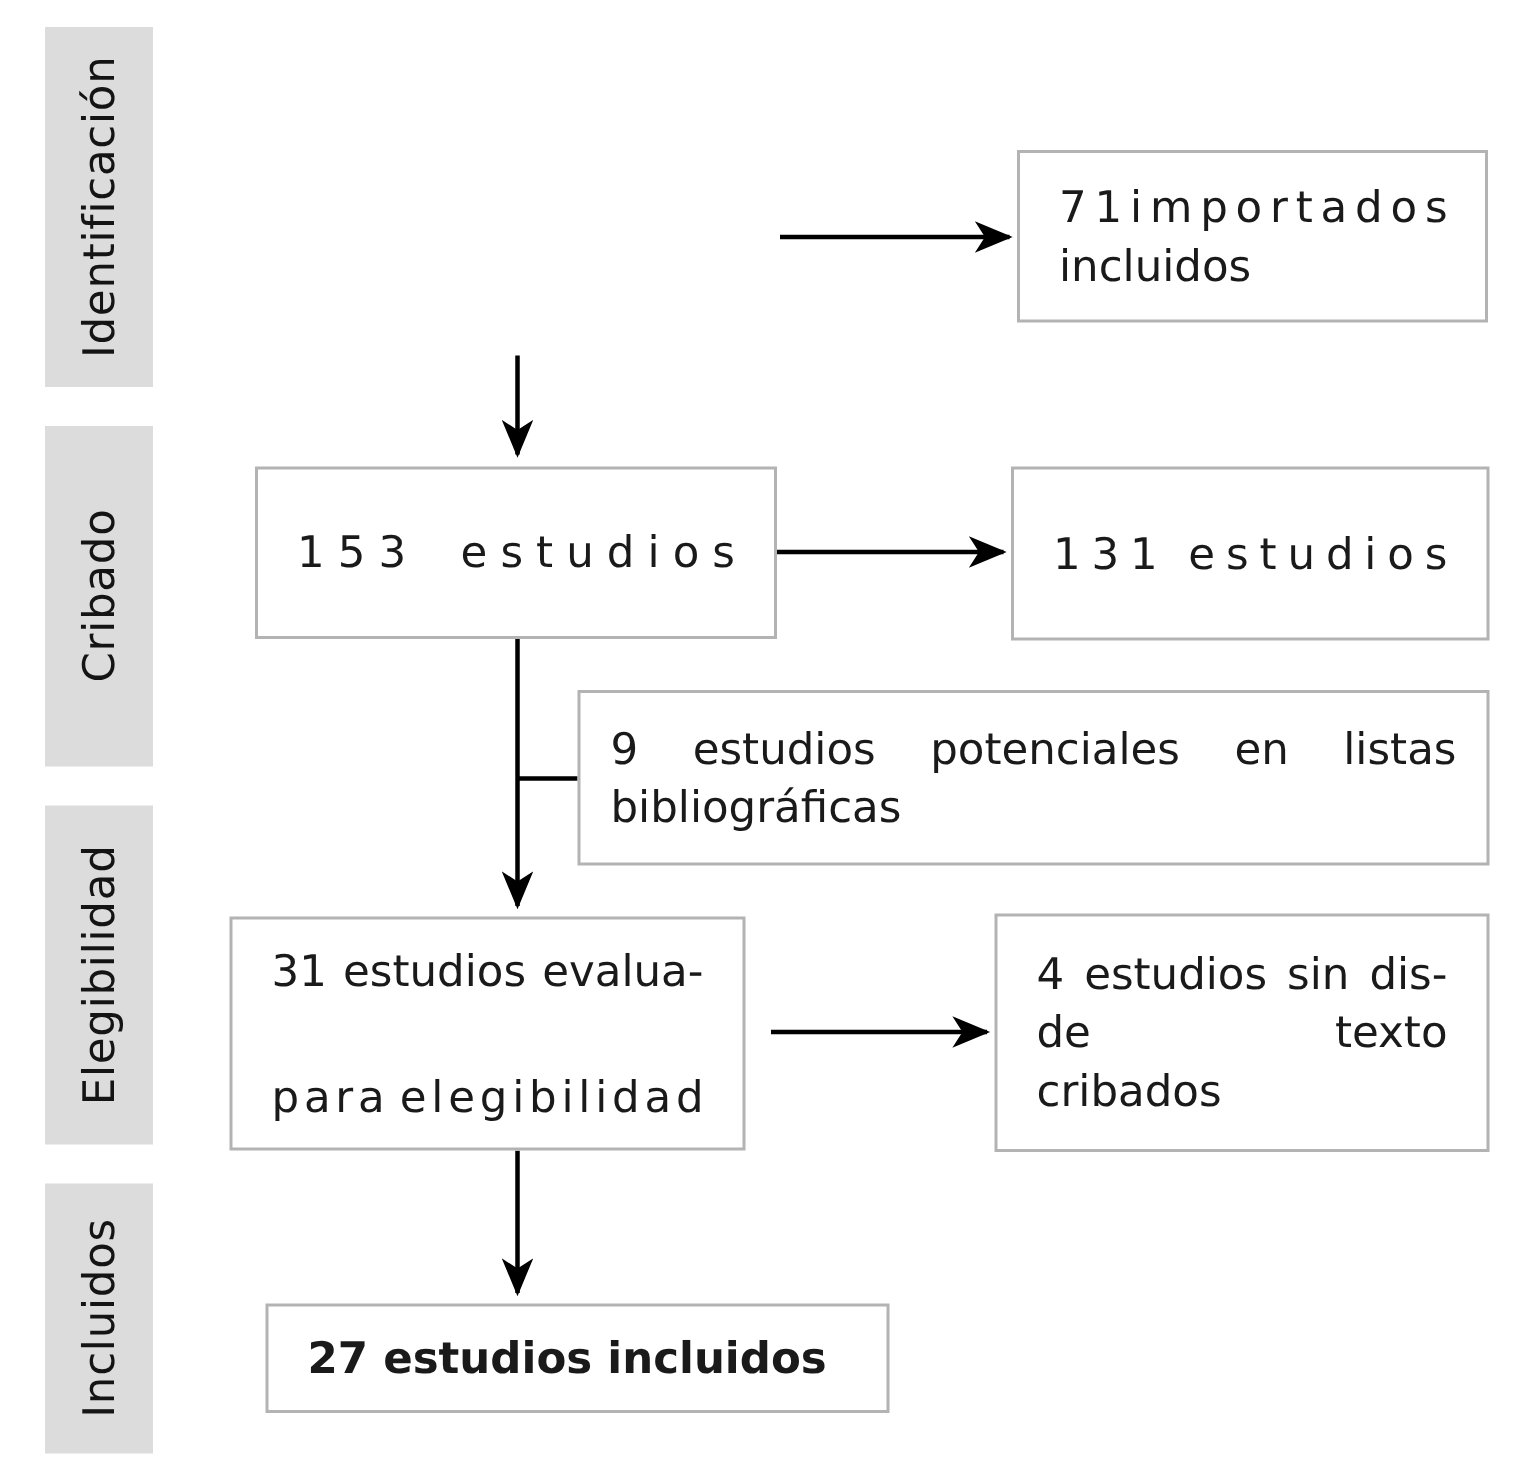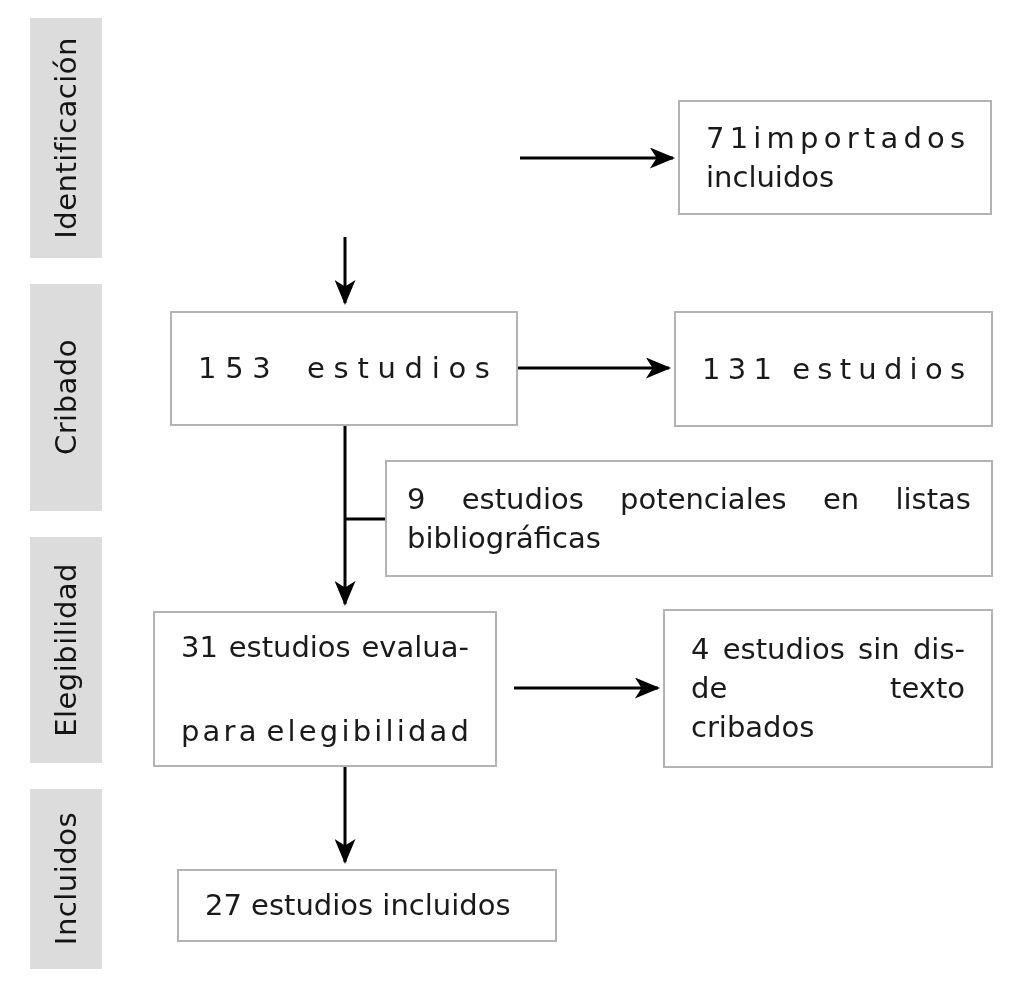--- a/index.html
+++ b/index.html
@@ -54,21 +54,21 @@
     line-height: 39px;
     white-space: nowrap;
   }
   #box-imported   { left: 170px; top: 78px;  width: 350px; height: 159px; }
   #box-duplicates { left: 678px; top: 100px; width: 314px; height: 115px; }
   #box-screened   { left: 170px; top: 311px; width: 348px; height: 115px; }
   #box-irrelevant { left: 674px; top: 311px; width: 319px; height: 116px; text-align: right; }
   #box-reference  { left: 385px; top: 460px; width: 608px; height: 117px; padding: 0 20px; }
   #box-assessed   { left: 153px; top: 611px; width: 344px; height: 156px; }
   #box-nofulltext { left: 663px; top: 609px; width: 330px; height: 159px; }
-  #box-included   { left: 177px; top: 869px; width: 380px; height: 73px; }
+  #box-included   { left: 177px; top: 869px; width: 416px; height: 73px; font-weight: bold; }
 
   
   .distribute { display: flex; justify-content: space-between; }
   .csA span { letter-spacing: 0.30em; text-align: center; }
   .csA span:last-child { margin-right: -0.30em; }
   .csB span { letter-spacing: 0.25em; }
   .csB span:last-child { margin-right: -0.25em; }
   .csC span { letter-spacing: 0.18em; }
   .csC span:last-child { margin-right: -0.18em; }
   .csD span { letter-spacing: 0.11em; margin-top: 45px; }

